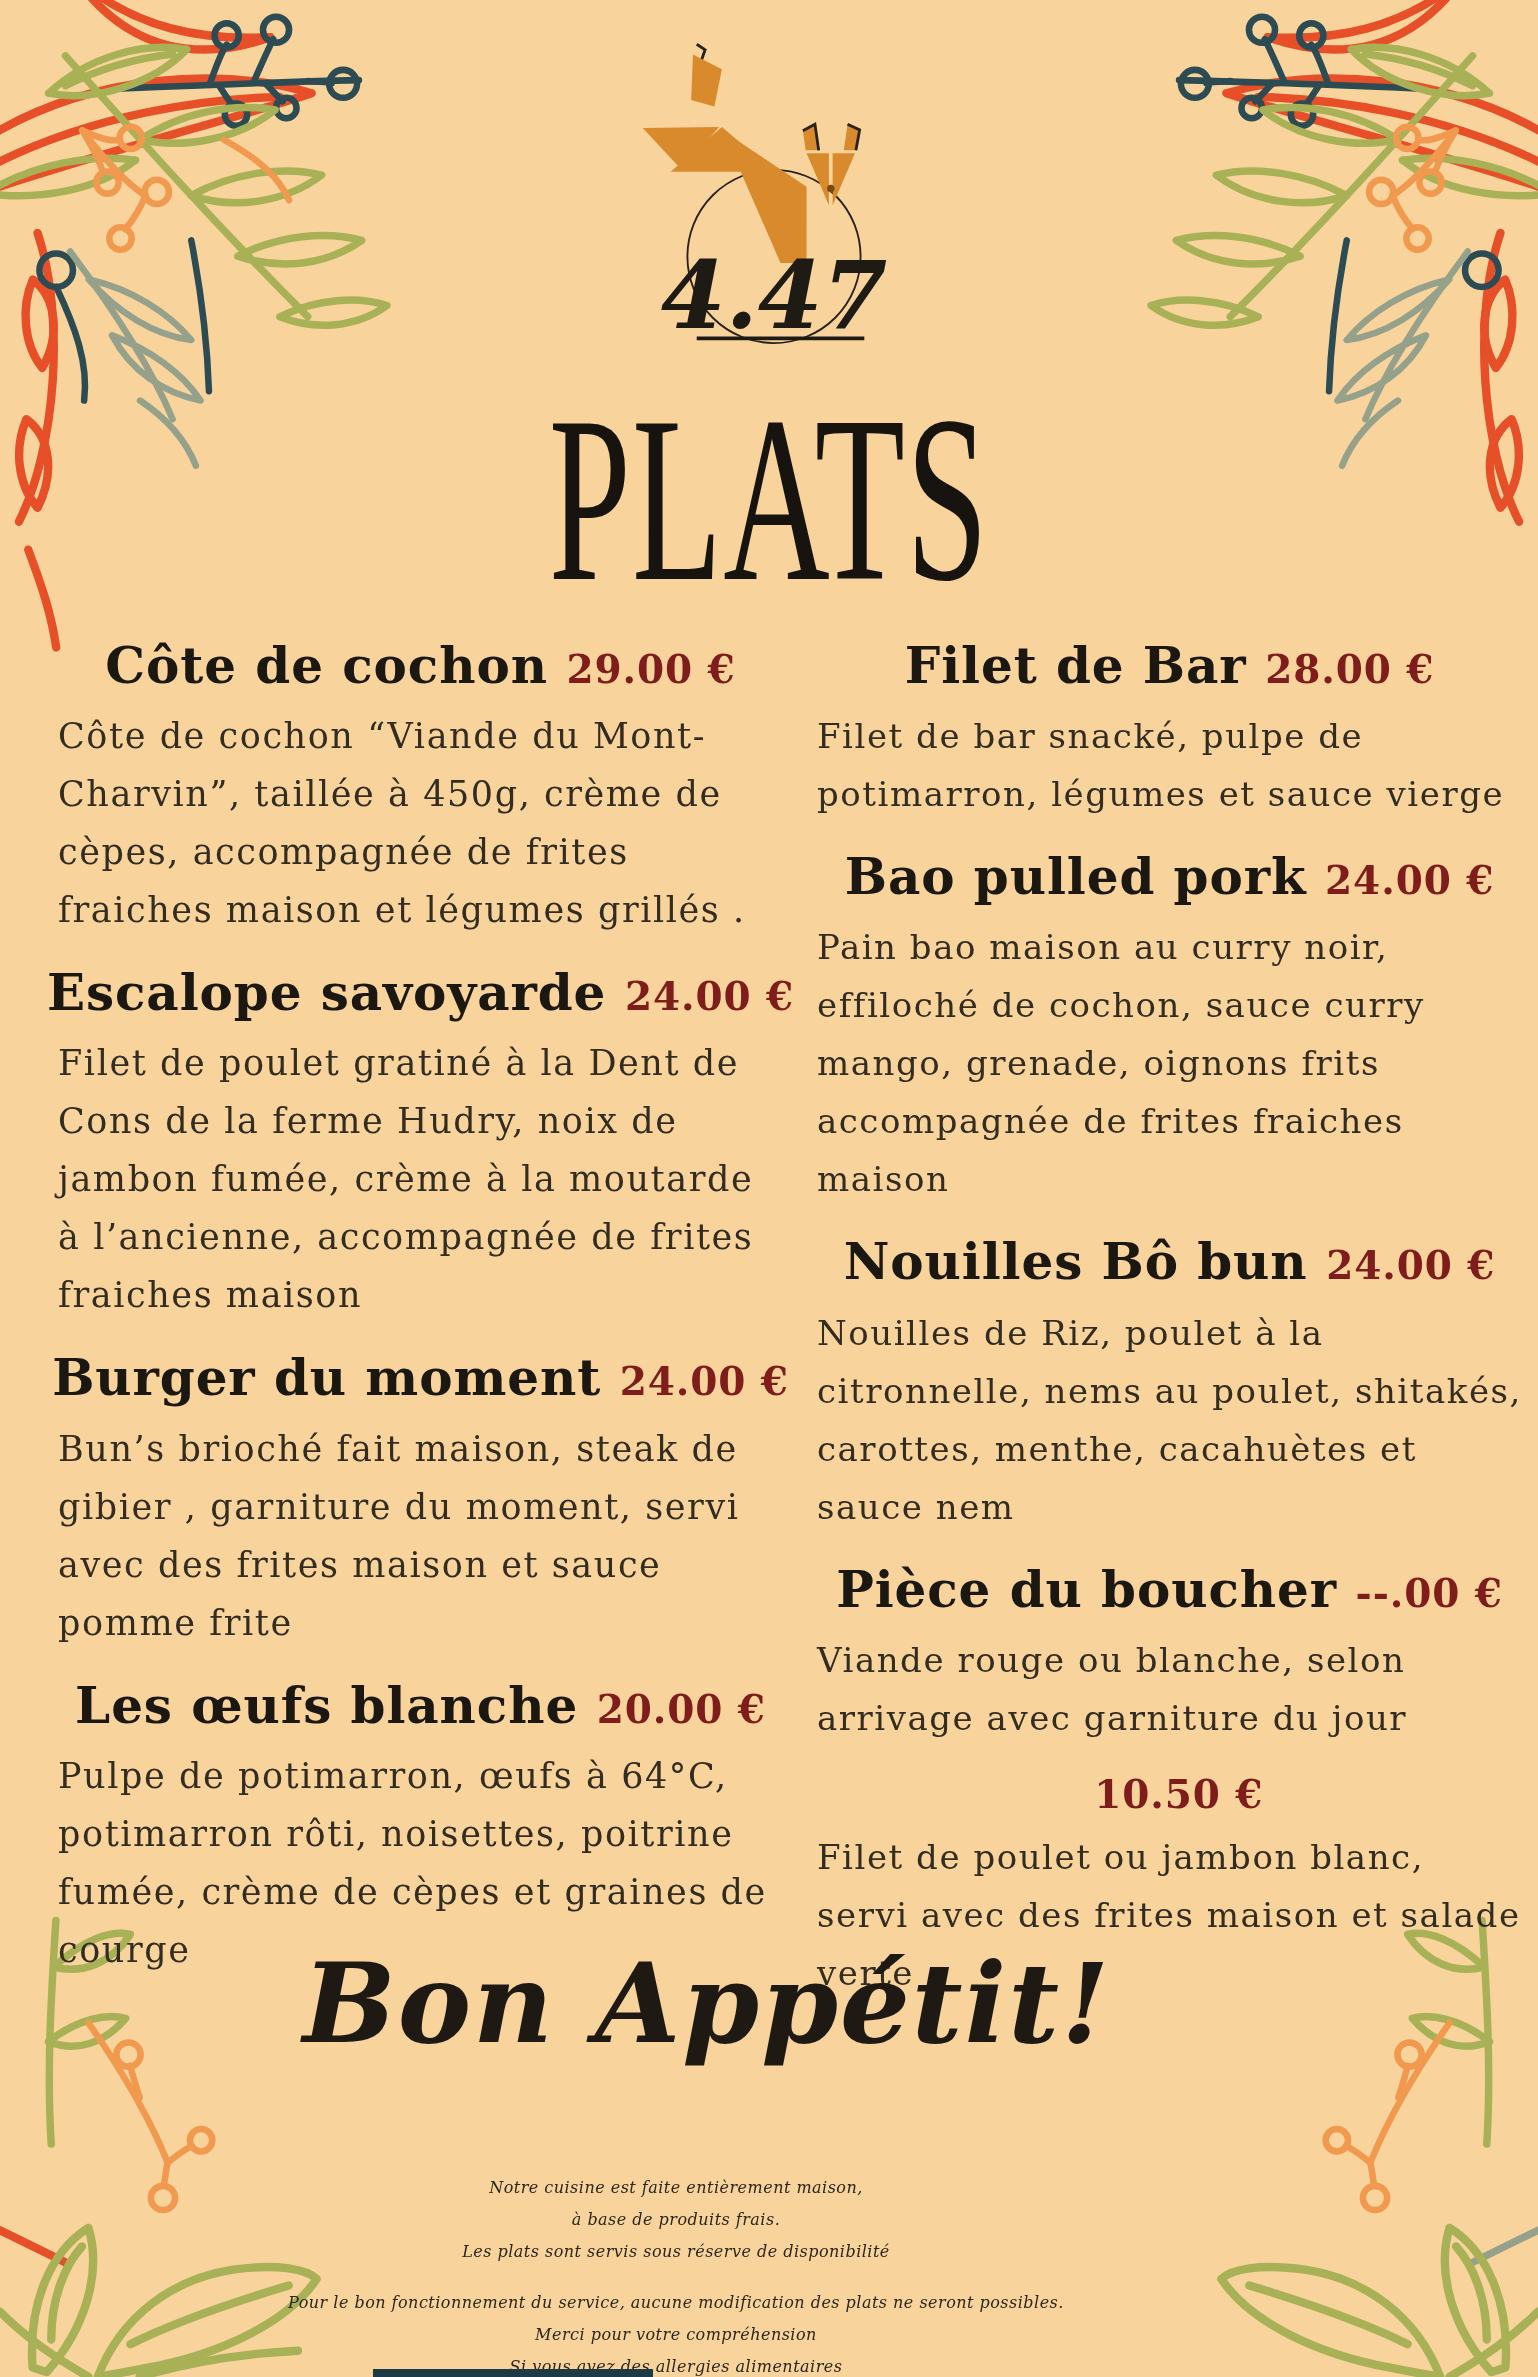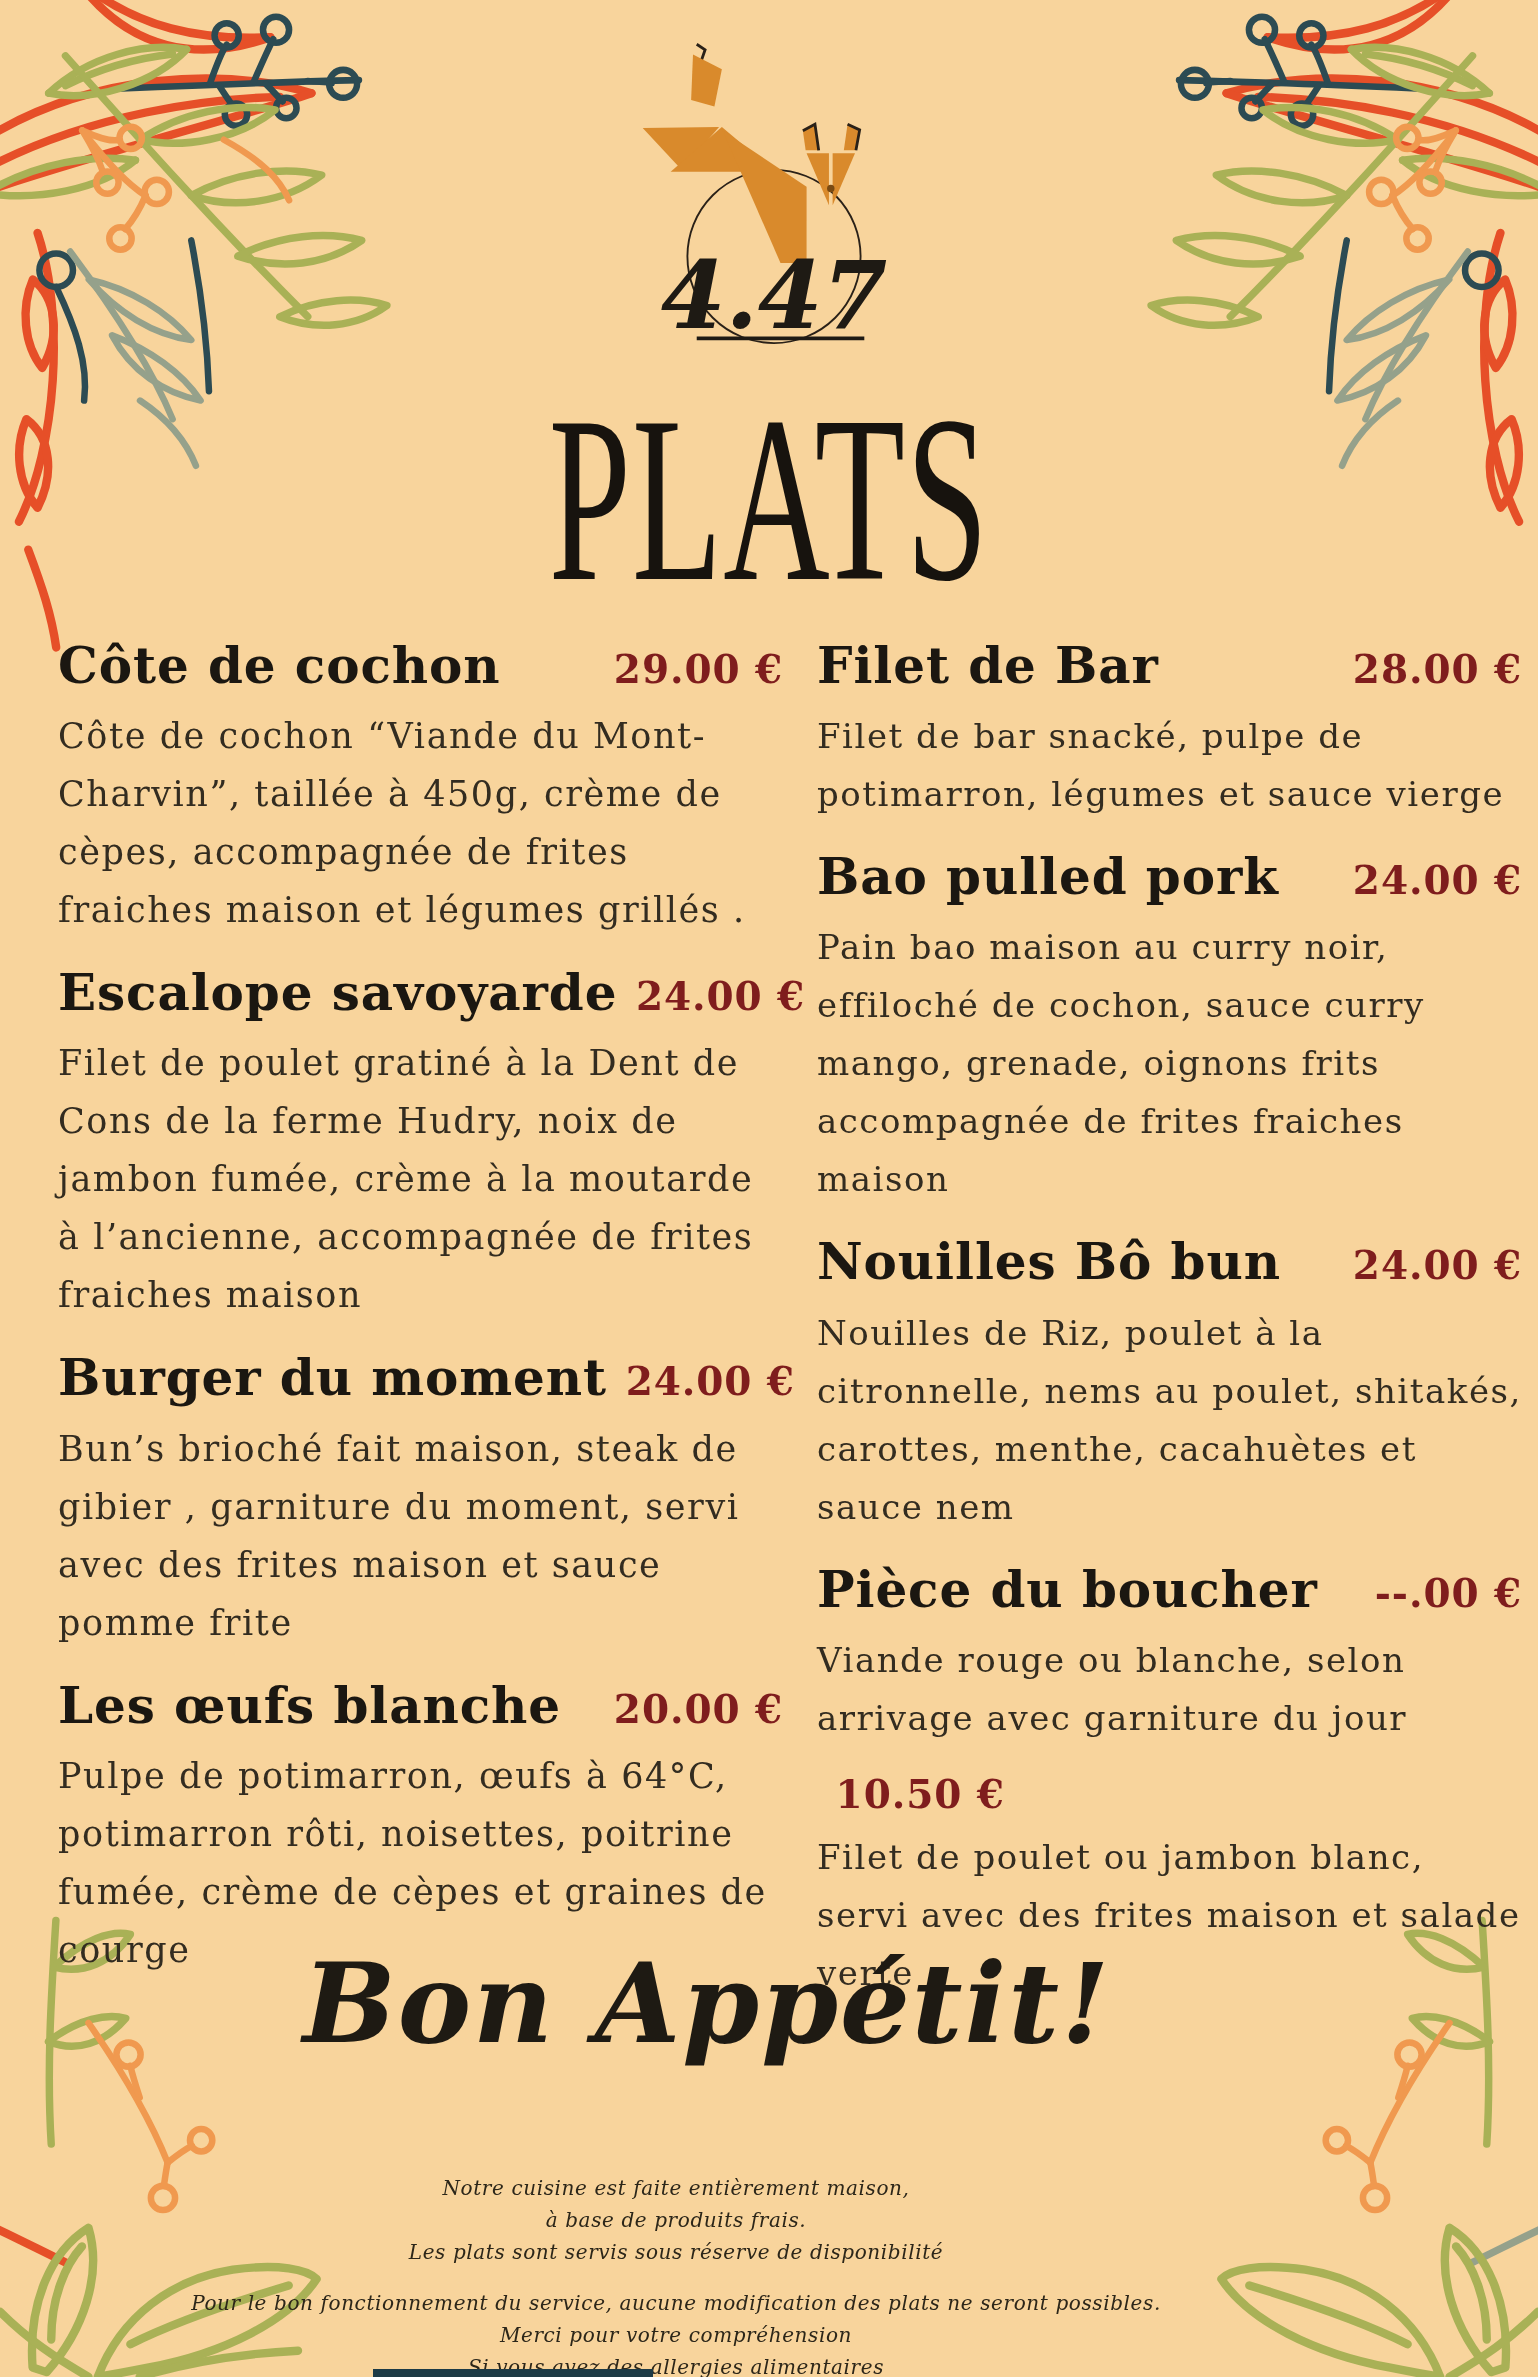--- a/index.html
+++ b/index.html
@@ -26,21 +26,21 @@
     transform:scaleX(0.62);
     transform-origin:50% 50%;
     letter-spacing:1.9px;
   }
   
   .col{position:absolute;top:636px;}
   .col-left{left:58px;width:725px;}
   .col-right{left:817px;width:705px;}
   .item{margin-bottom:24px;}
   .item-head{
-    display:flex;justify-content:space-between;align-items:baseline;
+    display:flex;justify-content:center;align-items:baseline;
     margin-bottom:11.2px;
   }
   .item-name{
     font-weight:700;font-size:50px;line-height:1.2;
     color:#1b1711;letter-spacing:0.9px;white-space:nowrap;
   }
   .item-price{
     font-weight:700;font-size:39px;color:#7f1d1d;
     white-space:nowrap;padding-left:18.6px;letter-spacing:0.9px;
   }
@@ -56,21 +56,21 @@
     font-style:italic;font-weight:700;
     font-size:110px;white-space:nowrap;color:#1e1a13;
     letter-spacing:1.9px;
   }
   
   .footer{
     position:absolute;top:2172px;left:0;width:1352px;
     text-align:center;font-style:italic;
     color:#2c2619;
   }
-  .footer p{margin:0;font-size:20px;line-height:32px;letter-spacing:0.03em;}
+  .footer p{margin:0;font-size:16px;line-height:32px;letter-spacing:0.03em;}
   .footer .group{margin-bottom:18.6px;}
   .bottom-strip{
     position:absolute;left:373px;bottom:0;width:280px;height:8.4px;
     background:#1d3a45;
   }
 </style>
 </head>
 <body>
 
 <svg class="decor" style="left:0;top:0" width="485" height="708" viewBox="0 0 520 760">

